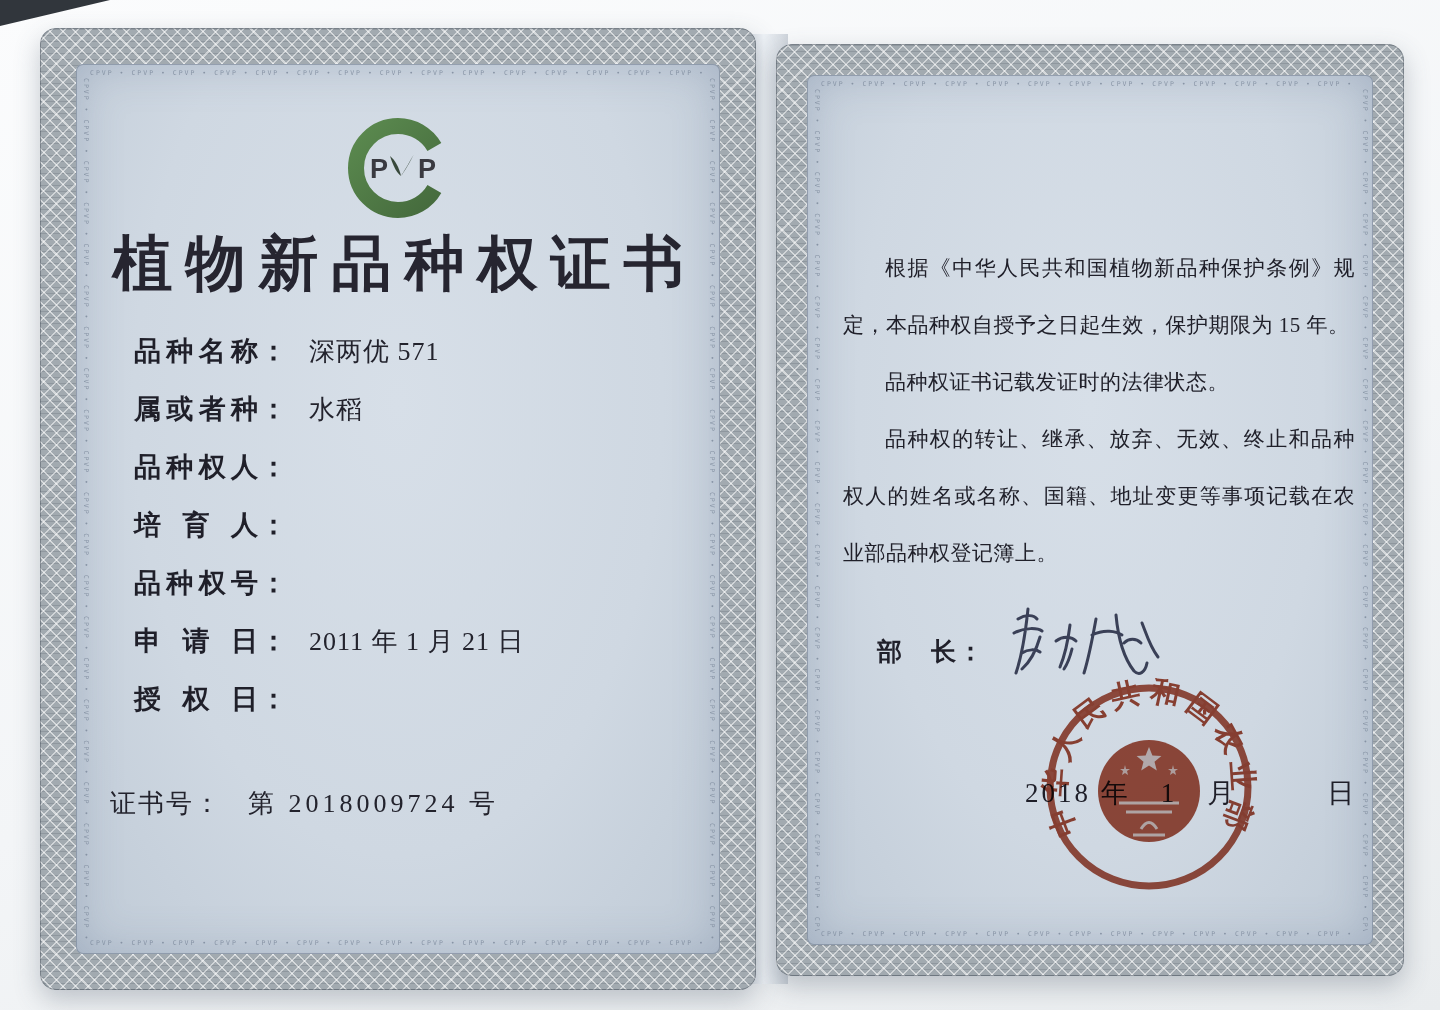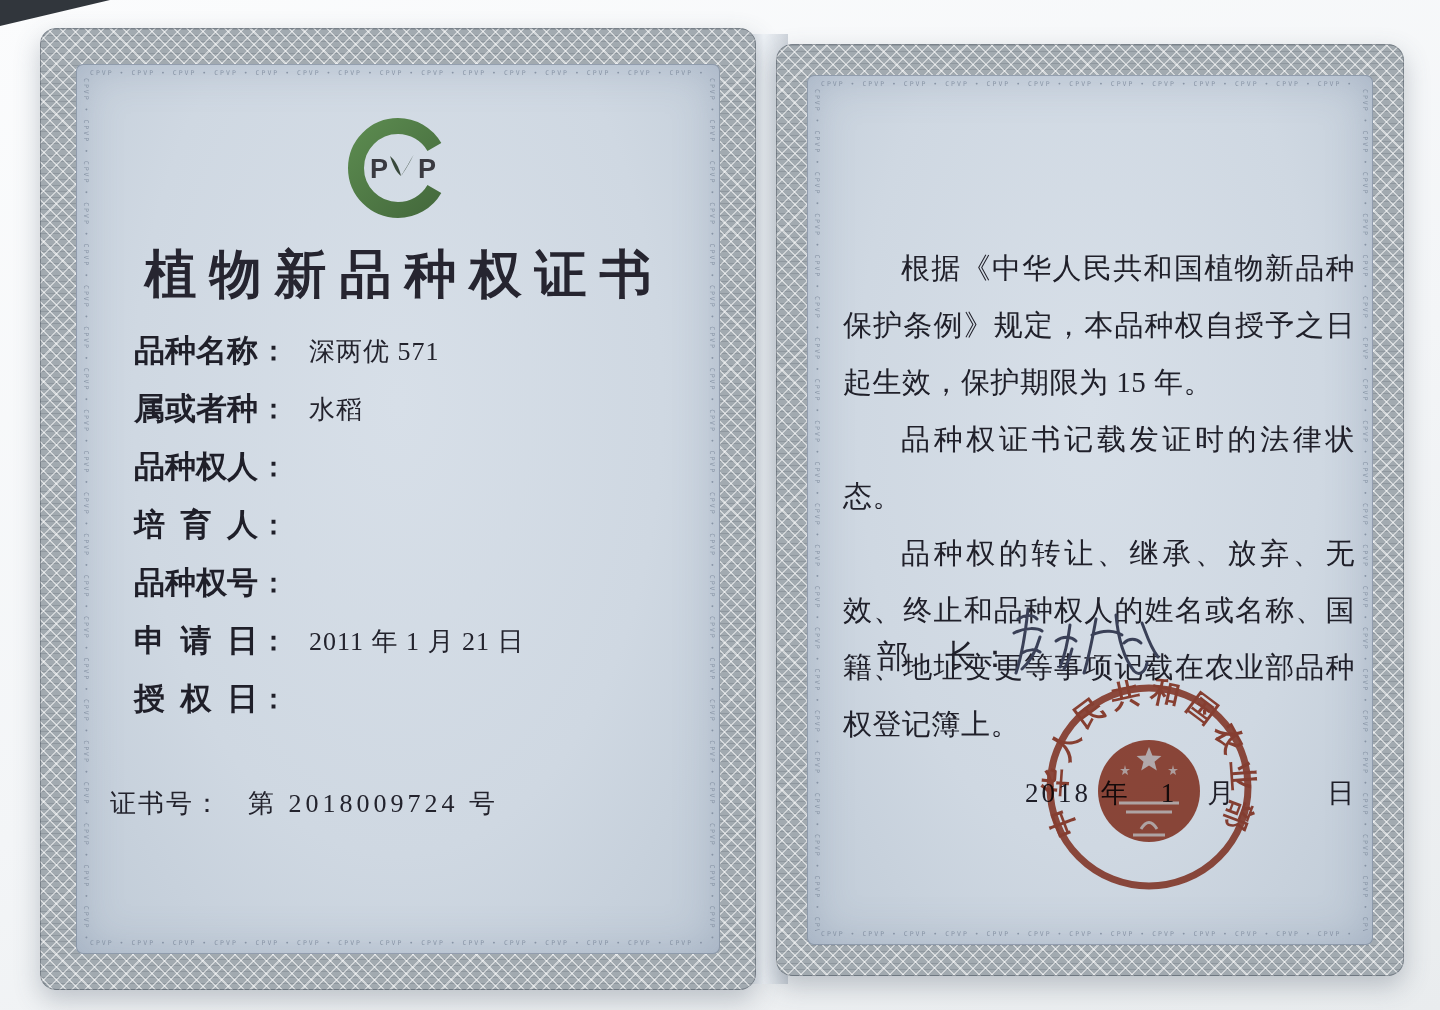--- a/index.html
+++ b/index.html
@@ -36,39 +36,39 @@
     white-space:nowrap;overflow:hidden;z-index:1;}
   .mt-top{top:5px;left:14px;right:14px;height:10px;}
   .mt-bottom{bottom:5px;left:14px;right:14px;height:10px;}
   .mt-left,.mt-right{writing-mode:vertical-rl;width:10px;top:14px;bottom:14px;}
   .mt-left{left:4px;}
   .mt-right{right:4px;}
 
   
   .logo{position:absolute;left:50%;top:46px;transform:translateX(-50%);
     width:128px;height:116px;z-index:2;}
-  .cert-title{position:absolute;left:0;right:0;top:160px;margin:16px;z-index:2;
-    text-align:center;font-size:52px;font-weight:700;color:#262530;
+  .cert-title{position:absolute;left:0;right:0;top:160px;margin:0;z-index:2;
+    text-align:center;font-size:60px;font-weight:700;color:#262530;
     letter-spacing:13px;text-indent:13px;font-family:"Liberation Serif", serif;}
   .fields{position:absolute;left:58px;right:30px;top:258px;z-index:2;}
   .frow{height:58px;display:flex;align-items:center;white-space:nowrap;}
-  .flabel{display:inline-block;width:124px;font-size:31px;font-weight:700;
+  .flabel{display:inline-block;width:124px;font-size:27px;font-weight:700;
     color:#1f1f29;text-align:justify;text-align-last:justify;}
   .fcolon{font-size:27px;font-weight:700;color:#1f1f29;margin-left:2px;}
   .fvalue{font-size:26px;color:#23232d;margin-left:22px;letter-spacing:1px;}
   .certno{position:absolute;left:0;right:0;top:722px;z-index:2;text-align:left;
     font-size:26px;color:#23232d;letter-spacing:2px;margin-left:34px;}
   .certno .cv{margin-left:26px;letter-spacing:4px;}
 
   
   .paras{position:absolute;left:36px;top:165px;width:512px;z-index:2;}
-  .paras p{margin:0;font-size:29px;line-height:57px;color:#20202a;
+  .paras p{margin:0;font-size:21px;line-height:57px;color:#20202a;
     text-align:justify;text-indent:2em;letter-spacing:.5px;}
   .minister{position:absolute;left:70px;top:560px;z-index:2;white-space:nowrap;}
-  .minister-label{font-size:32px;color:#20202a;font-weight:400;letter-spacing:2px;}
+  .minister-label{font-size:25px;color:#20202a;font-weight:700;letter-spacing:2px;}
   .signature{position:absolute;left:185px;top:522px;width:200px;height:110px;z-index:3;}
   .dateline{position:absolute;left:218px;top:700px;z-index:4;
     font-size:27px;color:#1e1e28;letter-spacing:3px;white-space:nowrap;}
   .seal{position:absolute;left:232px;top:602px;width:220px;height:220px;z-index:5;
     mix-blend-mode:multiply;opacity:.94;}
 </style>
 </head>
 <body>
 
 <div class="photo-edge"></div>

